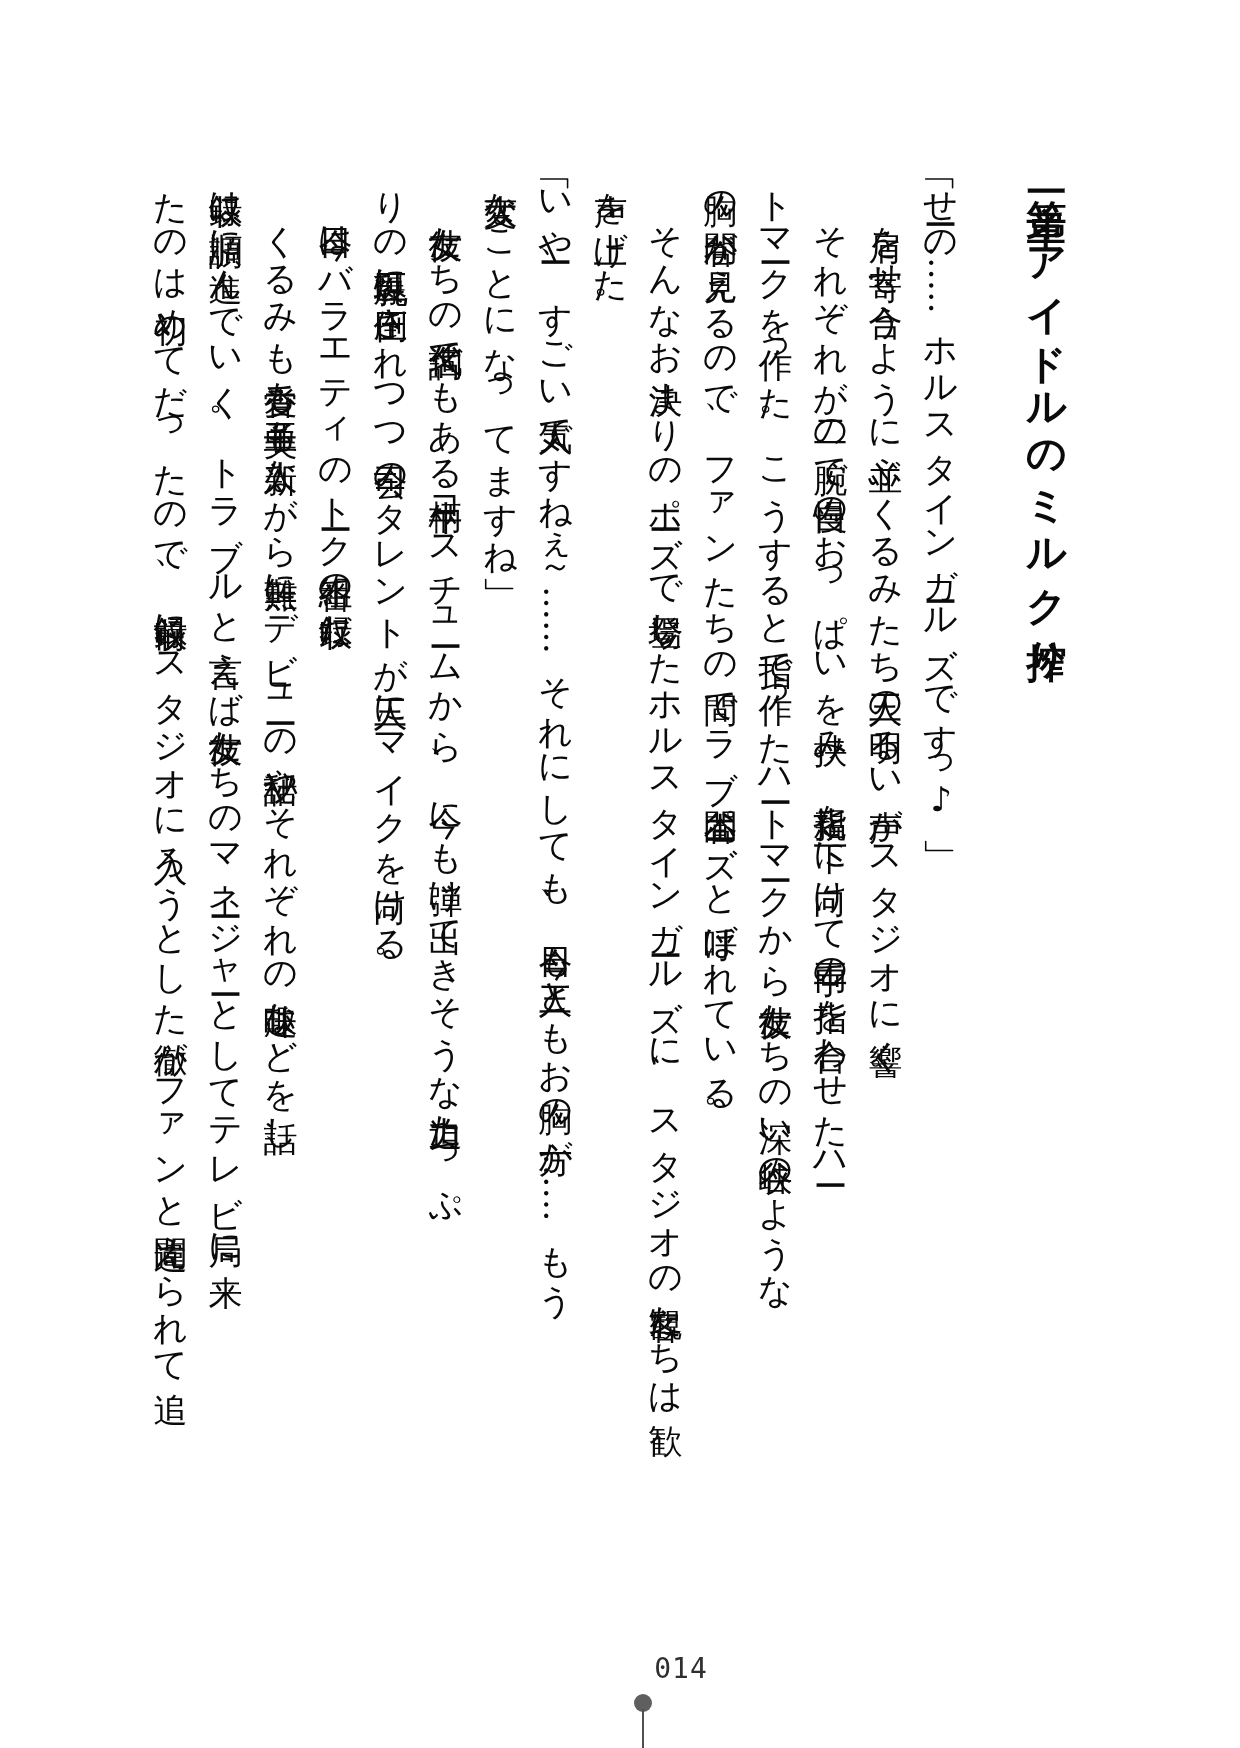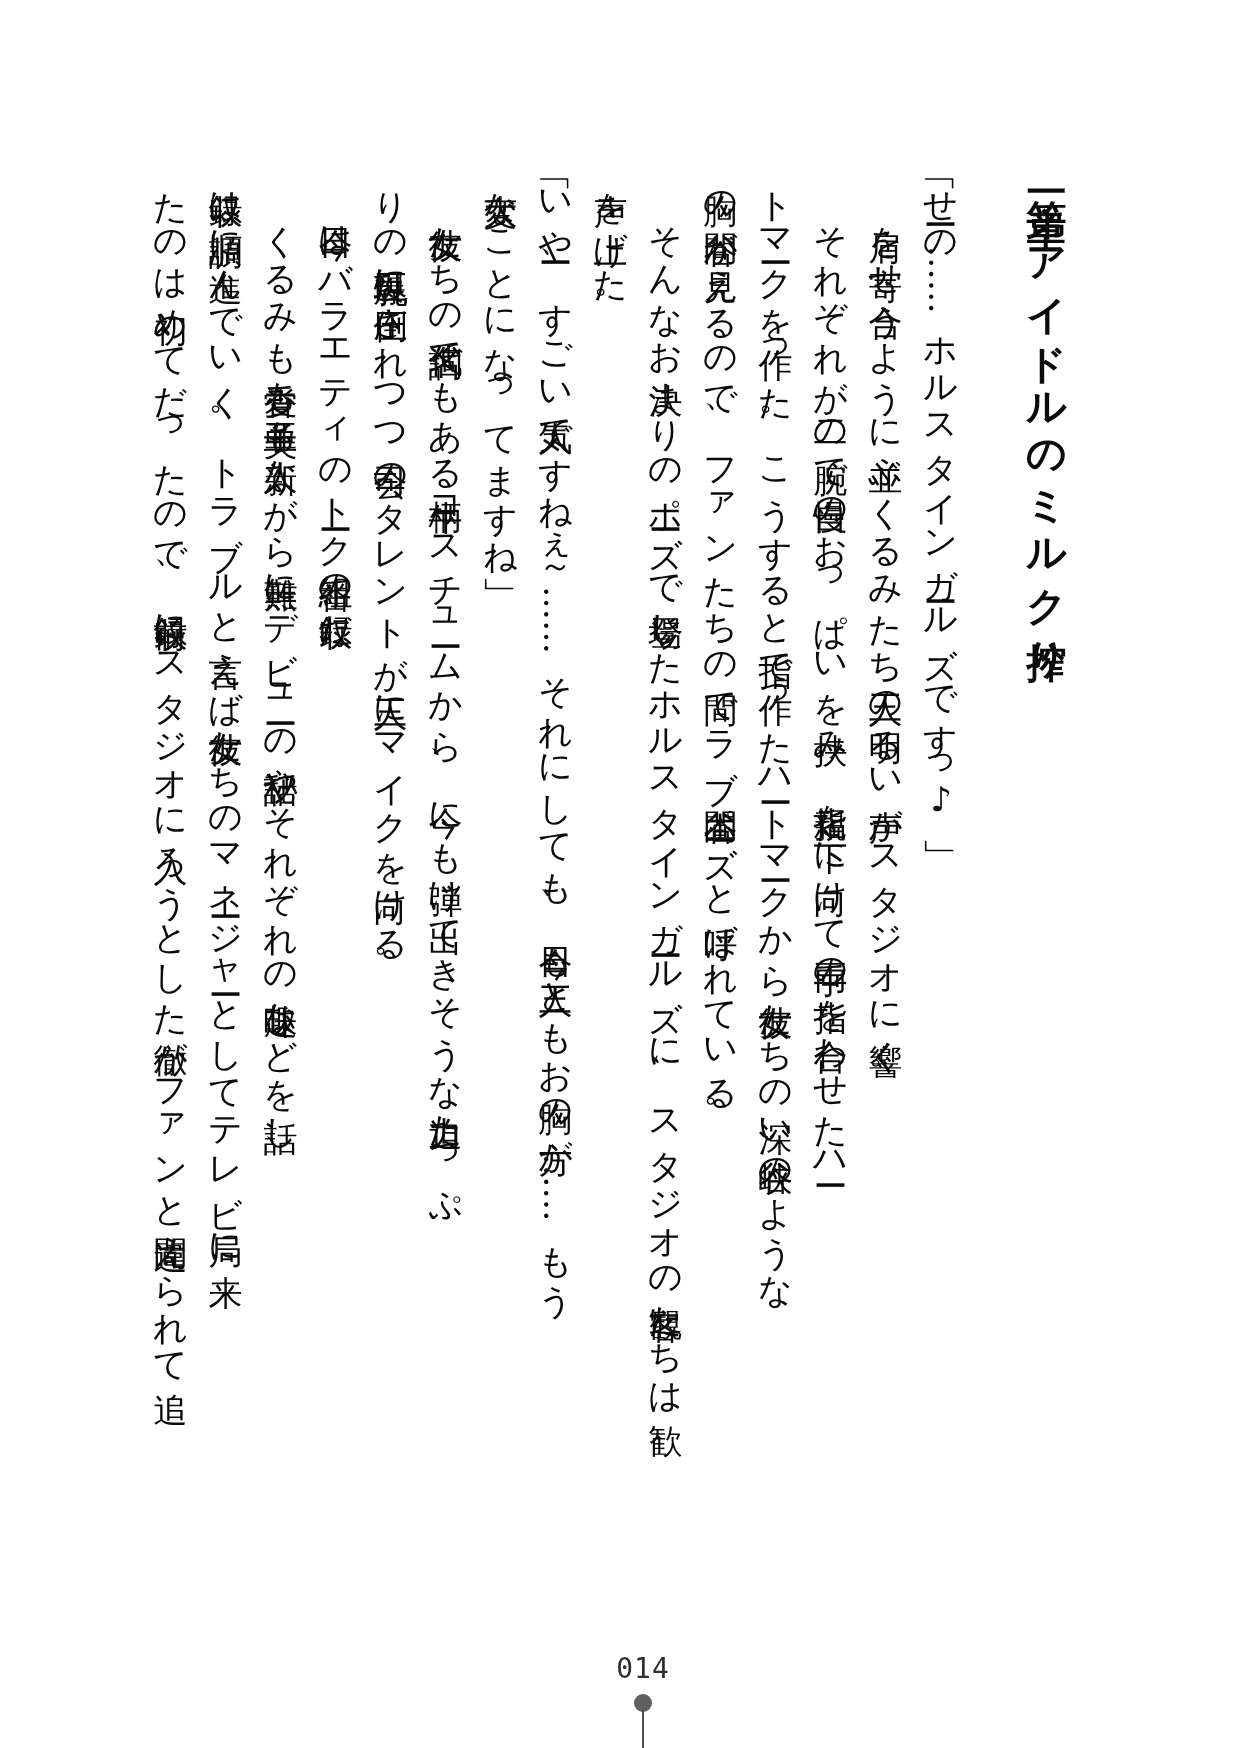--- a/index.html
+++ b/index.html
@@ -39,21 +39,21 @@
     font-size: 34px;
     line-height: 55px;
     letter-spacing: 0;
     white-space: nowrap;
   }
   .line.indent { text-indent: 34px; }
 
   .page-number {
     position: absolute;
     top: 1652px;
-    left: 643px;
+    left: 681px;
     transform: translateX(-50%);
     font-family: "DejaVu Sans Mono", "Liberation Mono", monospace;
     font-size: 28px;
     color: #2f2f2f;
     letter-spacing: 1px;
   }
 
   .footer-dot {
     position: absolute;
     top: 1694px;

